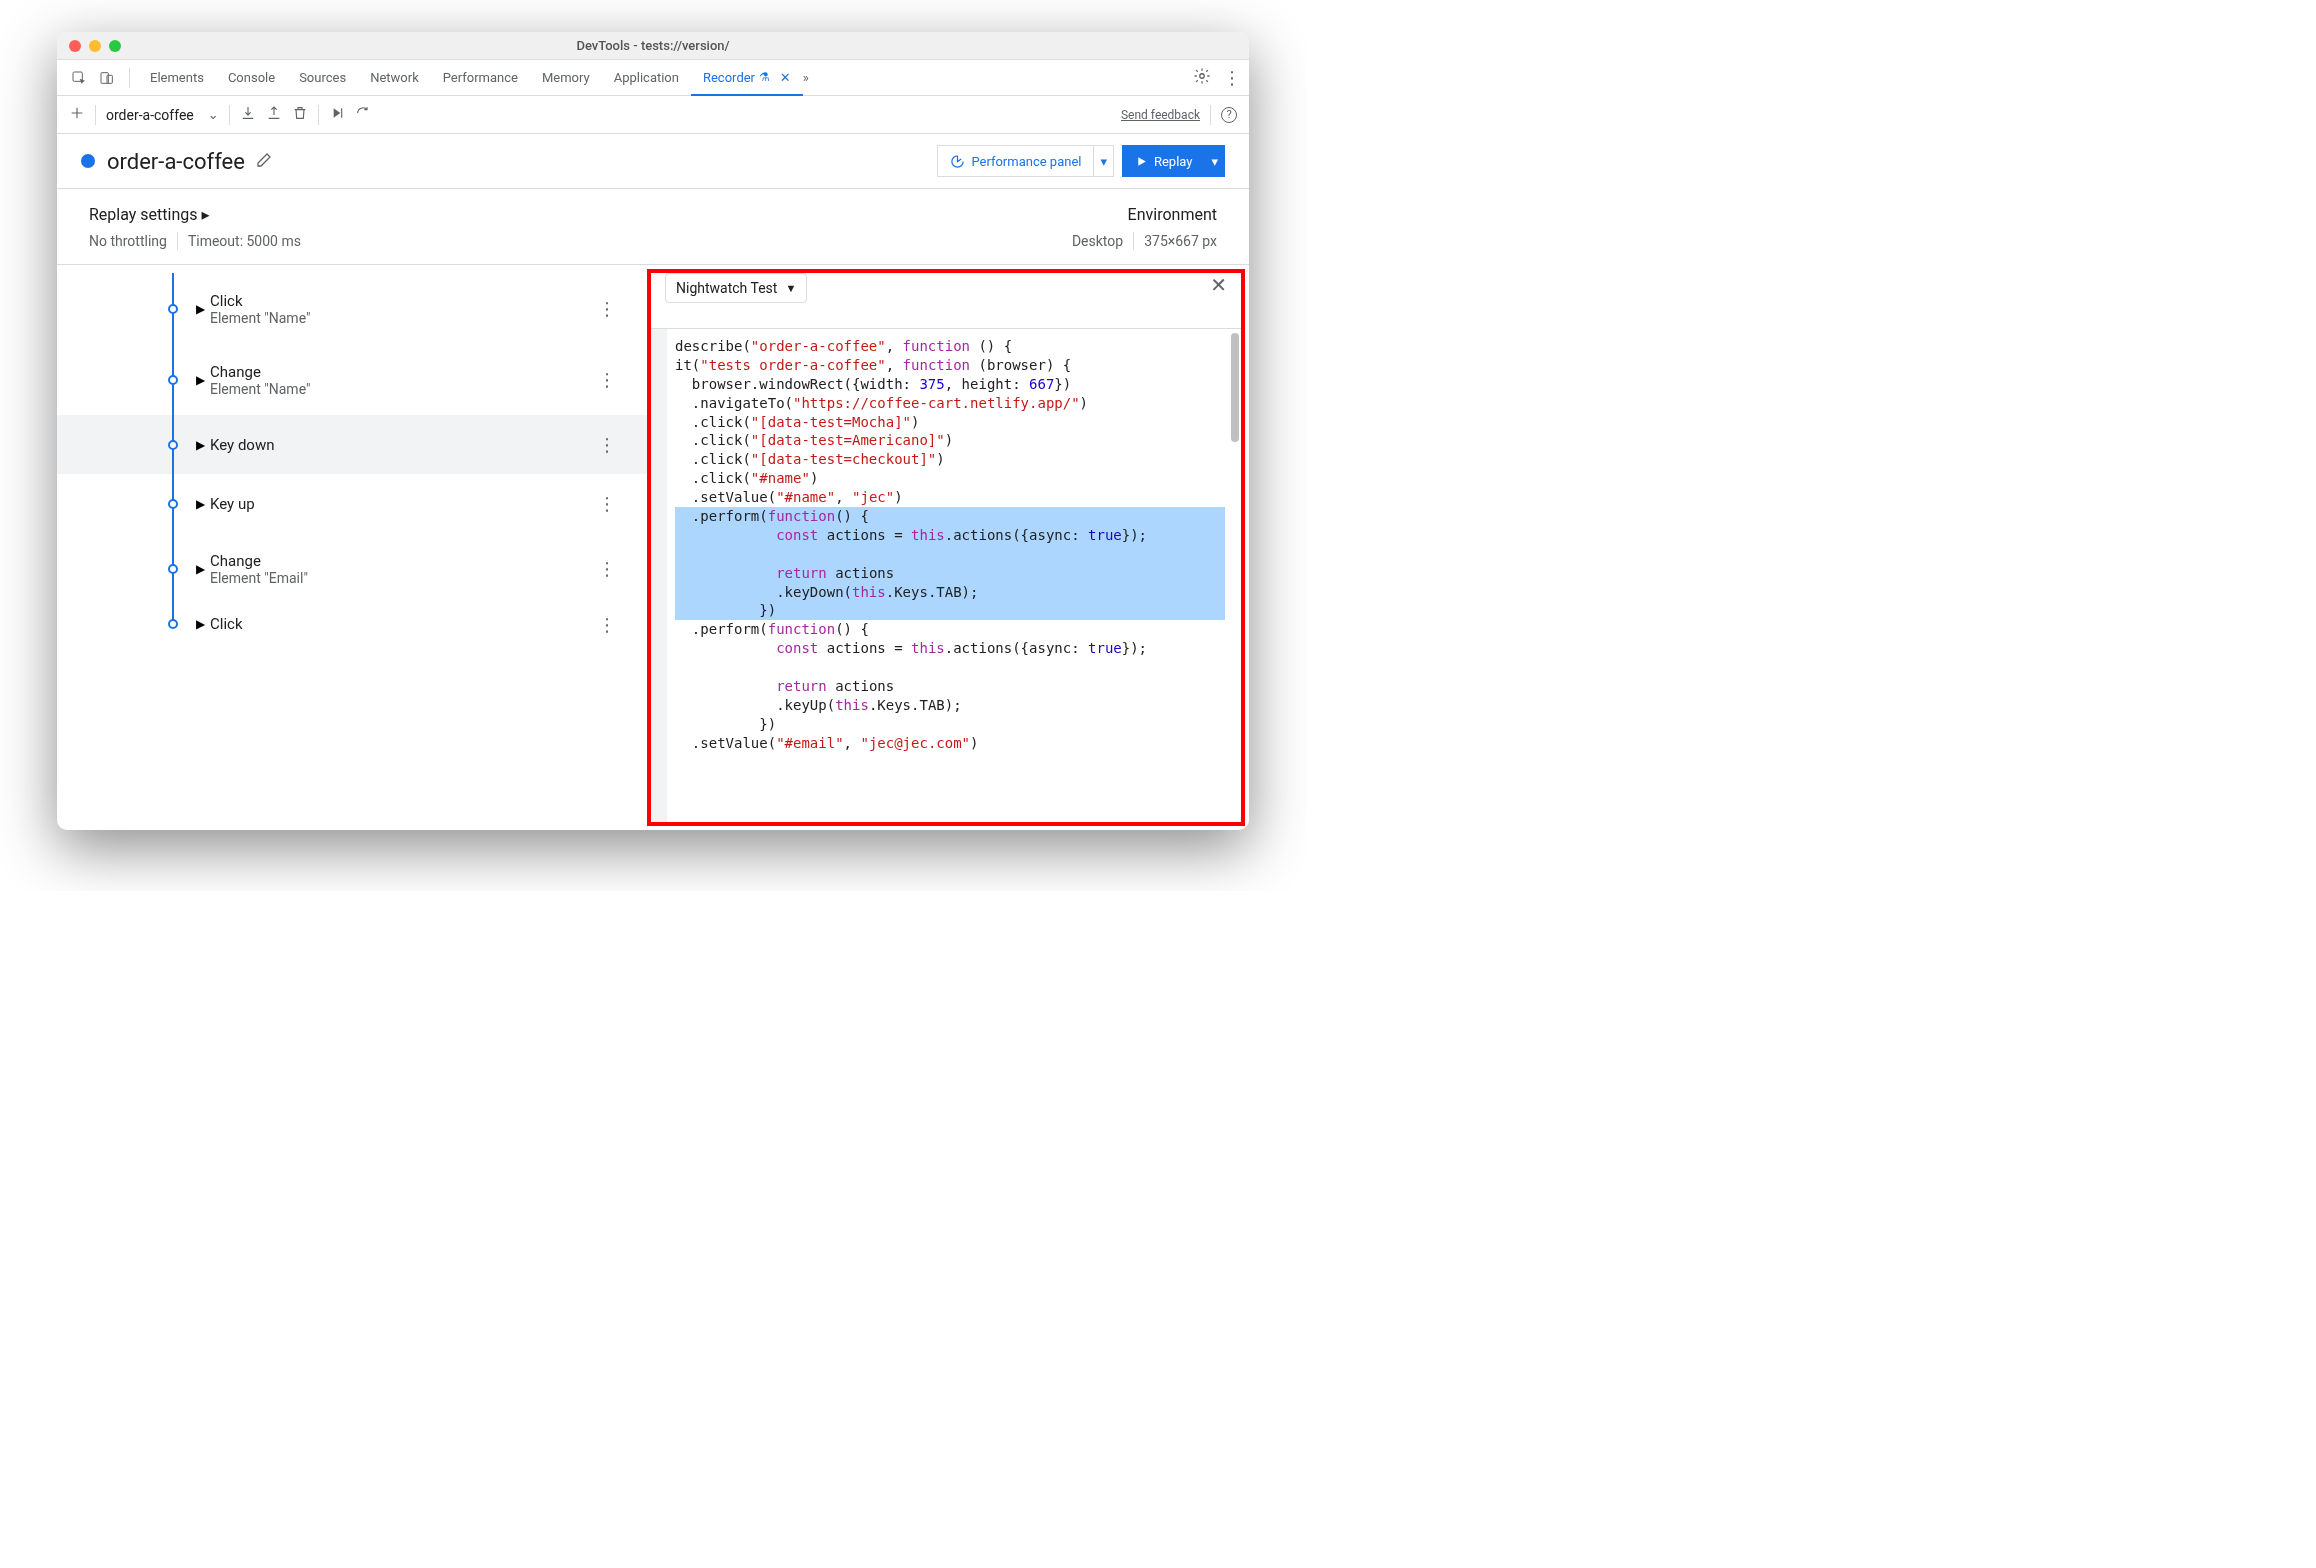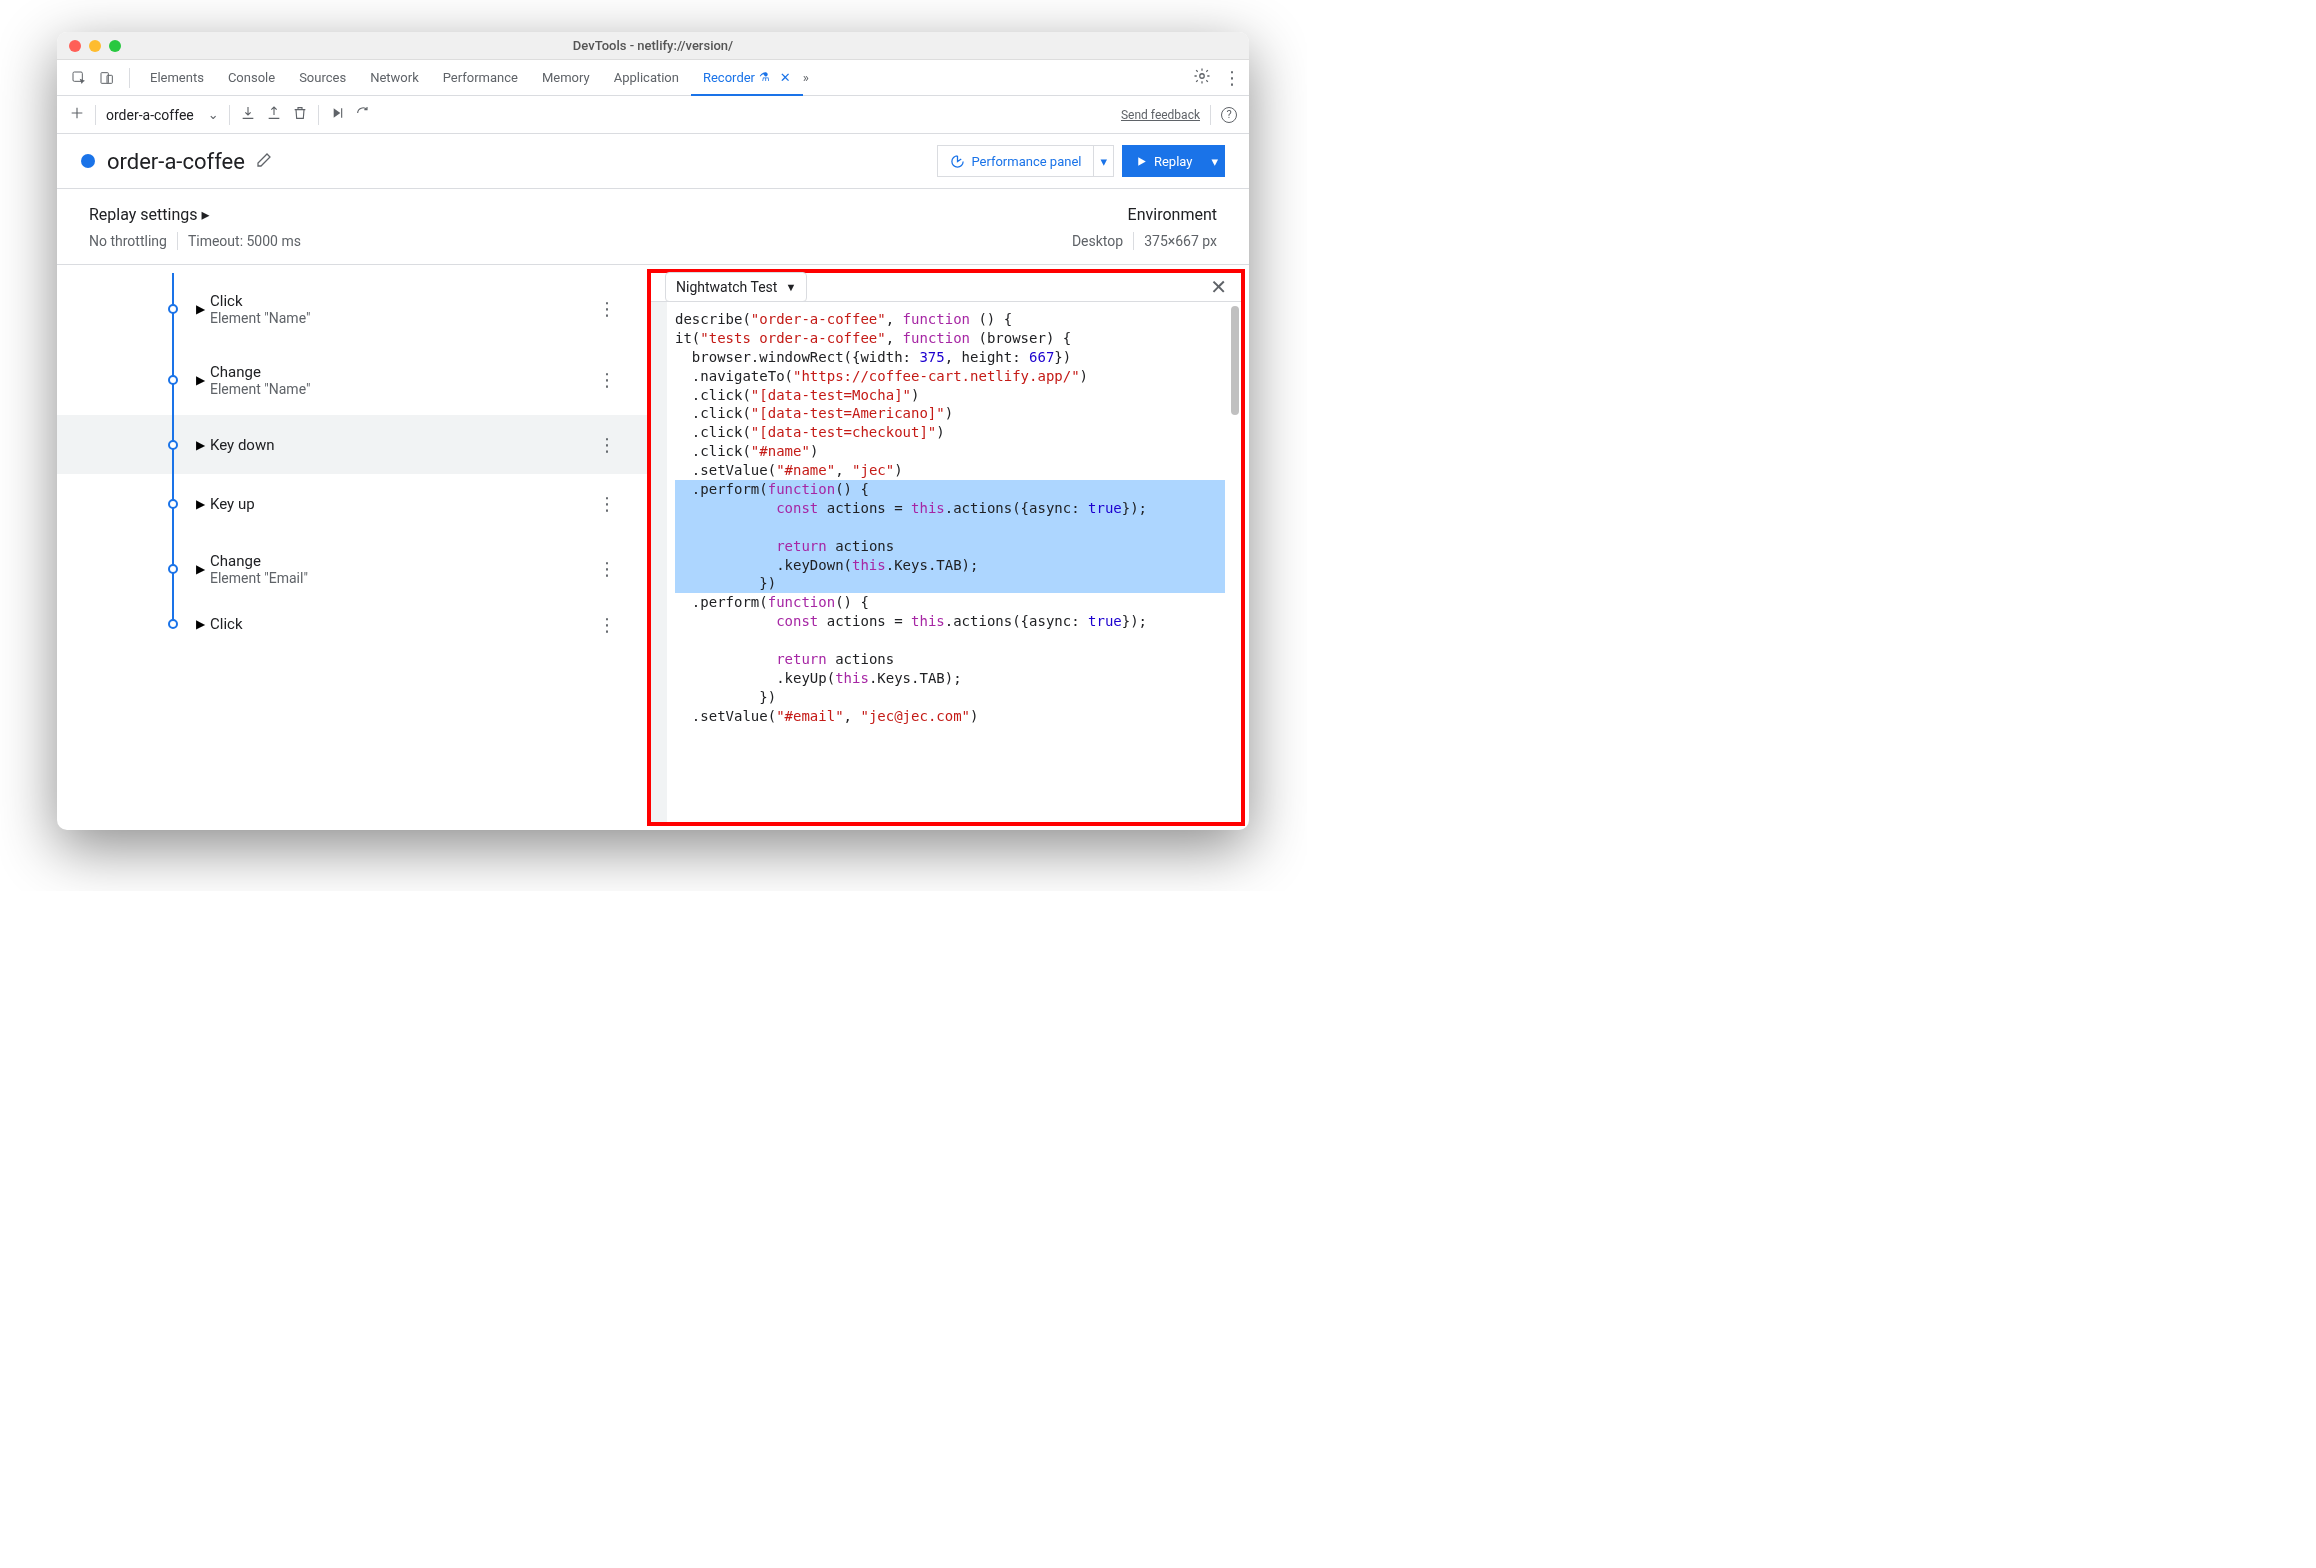--- a/index.html
+++ b/index.html
@@ -45,21 +45,21 @@
 .step.tall{height:71px}
 .step.sel{background:#f1f3f4}
 .step .dot{position:absolute;left:111px;top:50%;width:10px;height:10px;border:2px solid #1a73e8;border-radius:50%;background:#fff;transform:translateY(-50%)}
 .step .line{position:absolute;left:115px;top:0;bottom:0;width:2px;background:#1a73e8}
 .step .tri{margin-left:32px;color:#000;font-size:12px;width:10px}
 .step .s-body{margin-left:4px}
 .step .s-title{font-size:15px;color:#202124}
 .step .s-sub{font-size:14px;color:#5f6368}
 .step .more{margin-left:auto;margin-right:30px;color:#5f6368;font-size:18px;letter-spacing:1px}
 .code-panel{position:absolute;left:590px;right:4px;top:4px;bottom:4px;border:4px solid #f00;background:#fff;display:flex;flex-direction:column}
-.code-hdr{height:29px;display:flex;align-items:center;padding:13px 14px;border-bottom:1px solid #dadce0}
+.code-hdr{height:56px;display:flex;align-items:flex-start;padding:0 14px;border-bottom:1px solid #dadce0}
 .sel-box{border:1px solid #dadce0;border-radius:4px;height:30px;display:flex;align-items:center;padding:0 10px;font-size:14px;gap:8px}
 .close-x{margin-left:auto;font-size:20px;color:#5f6368;cursor:pointer}
 .code-body{flex:1;overflow:auto;display:flex}
 .gutter{width:16px;background:#f1f3f4;flex-shrink:0}
 pre{flex:1;padding:8px 4px 8px 8px;font-family:Menlo,Consolas,monospace;font-size:14px;line-height:1.35;white-space:pre;overflow-x:auto}
 .scroll{width:12px;background:transparent;display:flex;flex-direction:column;align-items:center;padding:4px 0}
 .thumb{width:8px;height:109px;background:#c0c0c0;border-radius:4px}
 .kw{color:#a626a4}.str{color:#c41a16}.bl{color:#1c00cf}
 .hl{background:#add6ff;display:inline-block;width:100%}
 </style>
@@ -67,21 +67,21 @@
 <body>
 
 <div class="window">
 
   <div class="titlebar">
     <div class="traffic">
       <div class="tl r"></div>
       <div class="tl y"></div>
       <div class="tl g"></div>
     </div>
-    <div class="wtitle">DevTools - netlify://version/</div>
+    <div class="wtitle">DevTools - tests://version/</div>
   </div>
 
   <div class="tabs">
     <span class="tab-ico">
         <svg viewBox="0 0 24 24">
           <rect x="3" y="3" width="14" height="14" rx="2"></rect>
           <path d="M13 13l8 3-3 2-2 3-3-8z" fill="#5f6368" stroke="none"></path>
         </svg>
       </span>
     <span class="tab-ico">

